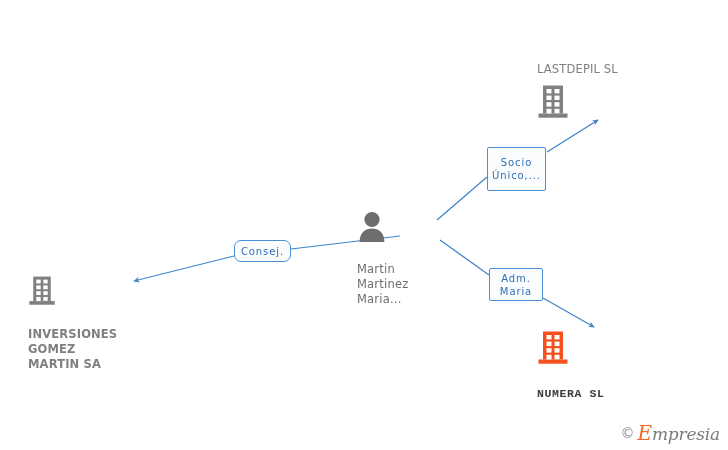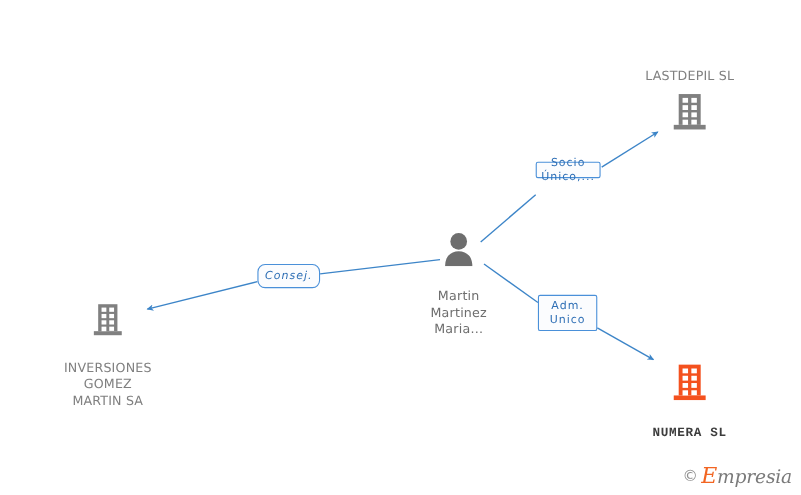--- a/index.html
+++ b/index.html
@@ -30,21 +30,21 @@
     top: 0;
     width: 728px;
     height: 450px;
     z-index: 1;
   }
 
   
   .node {
     position: absolute;
     z-index: 2;
-    text-align: center;
+    text-align: left;
   }
 
   .node-icon {
     display: block;
     margin: 0 auto;
     line-height: 0;
   }
 
   .node-label {
     display: block;
@@ -82,21 +82,21 @@
     font-size: 10px;
     line-height: 13px;
     text-align: center;
     letter-spacing: 0.9px;
     display: flex;
     align-items: center;
     justify-content: center;
     white-space: pre-line;
     padding: 2px 4px;
   }
-  .edge-label.rounded { border-radius: 7px; font-style: italic; }
+  .edge-label.rounded { border-radius: 7px; }
   .edge-label.square  { border-radius: 2px; }
 
   
   #watermark {
     position: absolute;
     right: 8px;
     bottom: 7px;
     z-index: 4;
     display: flex;
     align-items: center;
@@ -172,21 +172,21 @@
         <rect x="17.5" y="11.6" width="5" height="4.4" fill="#ffffff"></rect>
         <rect x="9.5" y="18.2" width="5" height="4.4" fill="#ffffff"></rect>
         <rect x="17.5" y="18.2" width="5" height="4.4" fill="#ffffff"></rect>
         <rect x="9.5" y="24.8" width="5" height="4.7" fill="#ffffff"></rect>
         <rect x="17.5" y="24.8" width="5" height="4.4" fill="#ffffff"></rect>
       </svg>
     </span>
     <span class="node-label bold-dark">NUMERA  SL</span>
   </div>
 
-  <div class="node label-below" style="left:28px; top:275px; width:140px;">
+  <div class="node label-below" style="left:28px; top:275px; width:140px;font-weight:bold;">
     <span class="node-icon">
       <svg width="28" height="32" viewBox="0 0 32 36" aria-hidden="true">
         <rect x="6" y="1.5" width="20" height="28" fill="#808080"></rect>
         <rect x="1.5" y="29.5" width="29" height="4.2" fill="#808080"></rect>
         <rect x="9.5" y="5" width="5" height="4.4" fill="#ffffff"></rect>
         <rect x="17.5" y="5" width="5" height="4.4" fill="#ffffff"></rect>
         <rect x="9.5" y="11.6" width="5" height="4.4" fill="#ffffff"></rect>
         <rect x="17.5" y="11.6" width="5" height="4.4" fill="#ffffff"></rect>
         <rect x="9.5" y="18.2" width="5" height="4.4" fill="#ffffff"></rect>
         <rect x="17.5" y="18.2" width="5" height="4.4" fill="#ffffff"></rect>
@@ -204,25 +204,25 @@
       <svg width="30" height="31" viewBox="0 0 30 31" aria-hidden="true">
         <circle cx="15" cy="8.5" r="7.6" fill="#6e6e6e"></circle>
         <path d="M 2.6 31 C 2.6 21.4 8.4 17.4 15 17.4 C 21.6 17.4 27.4 21.4 27.4 31 Z" fill="#6e6e6e"></path>
       </svg>
     </span>
     <span class="node-label person">Martin
 Martinez
 Maria...</span>
   </div>
 
-  <div class="edge-label square" style="left:487px; top:147px; width:59px; height:15px;">Socio
+  <div class="edge-label square" style="left:487px; top:147px; width:59px; height:44px;">Socio
 Único,...</div>
 
   <div class="edge-label square" style="left:489px; top:268px; width:54px; height:33px;">Adm.
-Unico</div>
+Maria</div>
 
   <div class="edge-label rounded" style="left:234px; top:240px; width:57px; height:22px;">Consej.</div>
 
 </div>
 
 <div id="watermark">
   <span class="copy">©</span>
   <span class="brand"><span class="cap">E</span><span>mpresia</span></span>
 </div>
 

